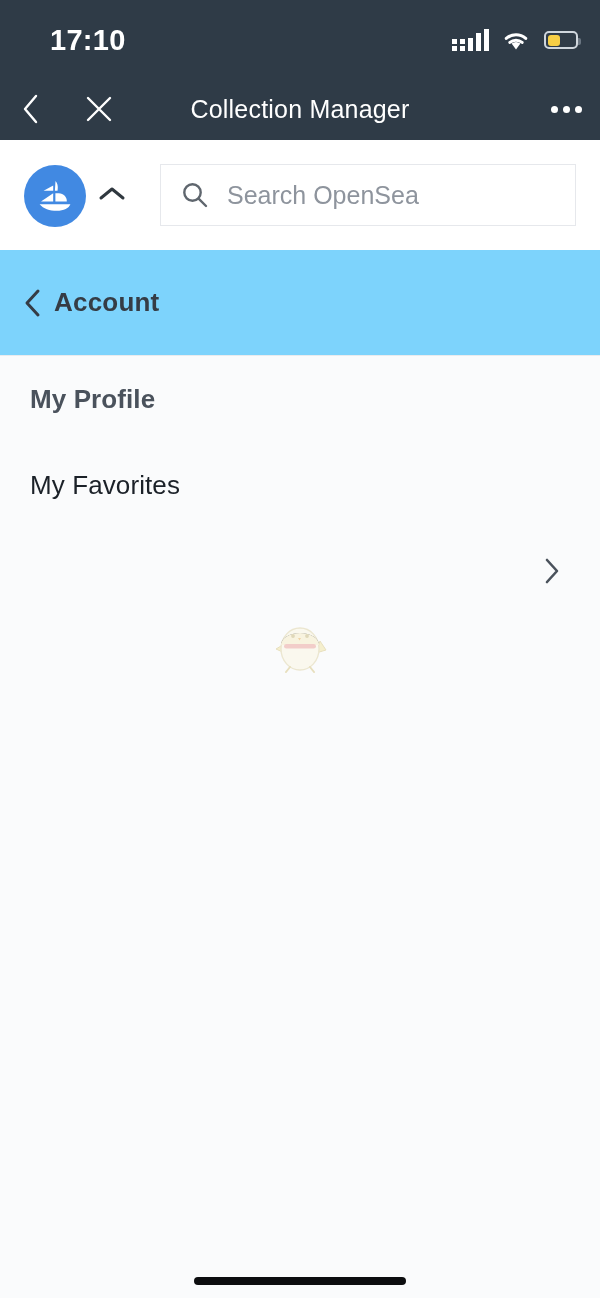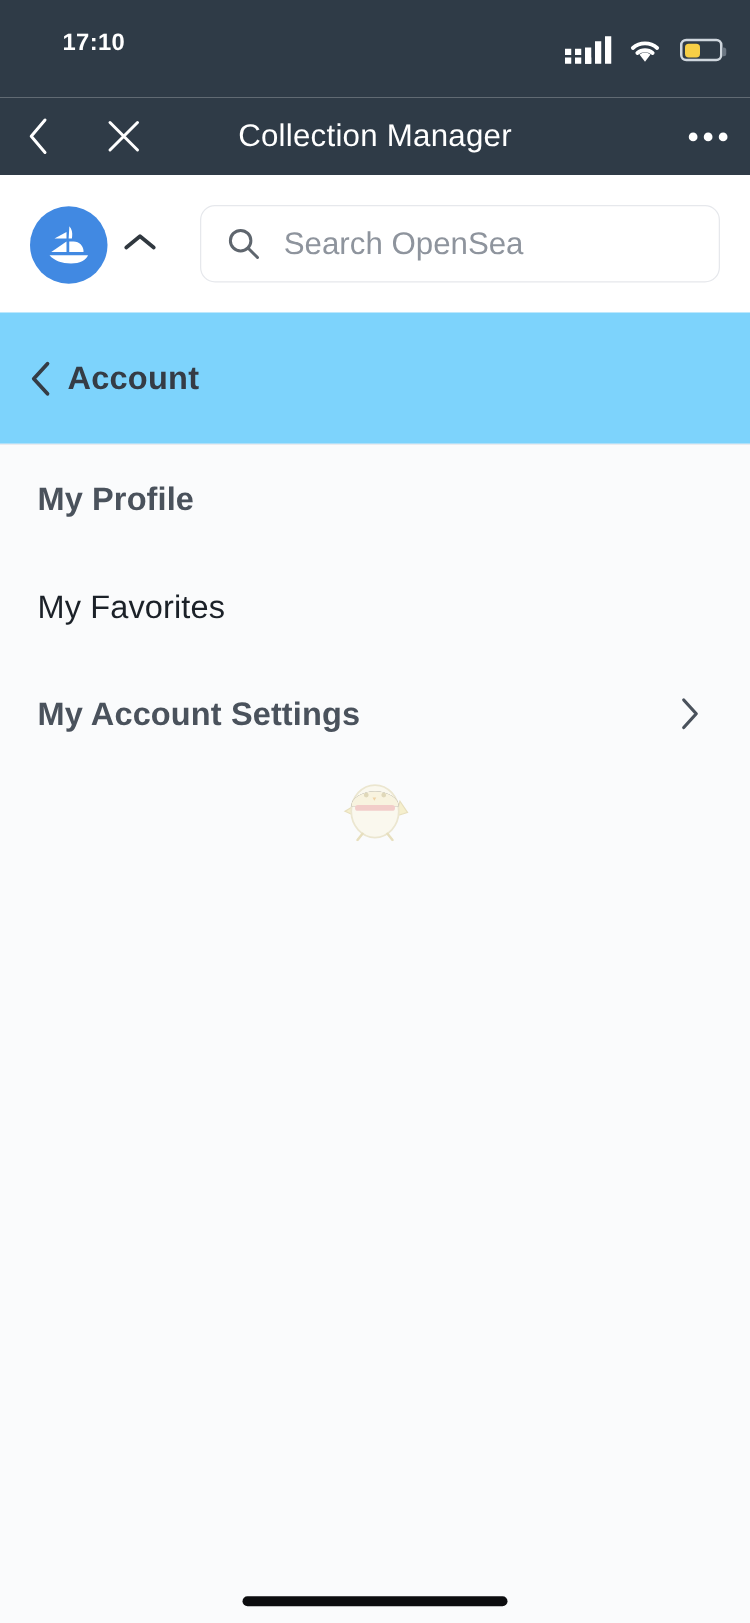--- a/index.html
+++ b/index.html
@@ -12,21 +12,21 @@
   }
   #screen{ position:relative; width:600px; height:1298px; background:#fafbfc; }
 
   
   .statusbar{
     position:absolute; left:0; top:0; width:600px; height:78px;
     background:#2f3b47;
   }
   .status-time{
     position:absolute; left:50px; top:24px;
-    color:#ffffff; font-size:19px; font-weight:bold; letter-spacing:.3px;
+    color:#ffffff; font-size:29px; font-weight:bold; letter-spacing:.3px;
   }
   .status-right{
     position:absolute; right:22px; top:26px;
     display:flex; align-items:center; gap:14px; height:28px;
   }
   
   .signal{ position:relative; width:36px; height:22px; }
   .signal .dot{ position:absolute; width:5px; height:5px; background:#fff; bottom:0; }
   .signal .dot.d1{ left:0; }
   .signal .dot.d2{ left:8px; }
@@ -79,21 +79,21 @@
     position:absolute; left:24px; top:165px; width:62px; height:62px;
     border-radius:50%; background:#4189e2;
     display:flex; align-items:center; justify-content:center;
   }
   .logo-collapse{
     position:absolute; left:94px; top:176px; width:36px; height:36px;
     display:flex; align-items:center; justify-content:center;
   }
   .searchbox{
     position:absolute; left:160px; top:164px; width:416px; height:62px;
-    background:#ffffff; border:1px solid #e6e8ec; border-radius:12px;
+    background:#ffffff; border:1px solid #e6e8ec; border-radius:0;
     display:flex; align-items:center;
   }
   .searchbox .mag{ margin-left:20px; width:28px; height:28px; flex:none; }
   .search-input{
     border:0; outline:0; background:transparent;
     margin-left:18px; flex:1; height:100%;
     font-family:"Liberation Sans", sans-serif; font-size:25px; color:#3b4149;
   }
   .search-input::placeholder{ color:#8e949d; }
 
@@ -247,21 +247,20 @@
     <div class="menu-item">
       <span class="mlbl">My Profile</span>
     </div>
 
 
     <div class="menu-item active">
       <span class="mlbl">My Favorites</span>
     </div>
 
     <div class="menu-item">
-      <span class="mlbl">My Account Settings</span>
       <svg class="row-chev" viewBox="0 0 20 28">
         <path d="M5 3 L15 14 L5 25" stroke="#4a525c" stroke-width="2.6" fill="none" stroke-linecap="round" stroke-linejoin="round"></path>
       </svg>
     </div>
 
   </div>
 
   <svg class="mascot" viewBox="0 0 58 50">
     <path d="M6 26 L16 20 L17 31 Z" fill="#f2e6a8" stroke="#d8c98c" stroke-width="1"></path>
     <path d="M50 18 L56 27 L46 30 Z" fill="#f2e6a8" stroke="#d8c98c" stroke-width="1"></path>

